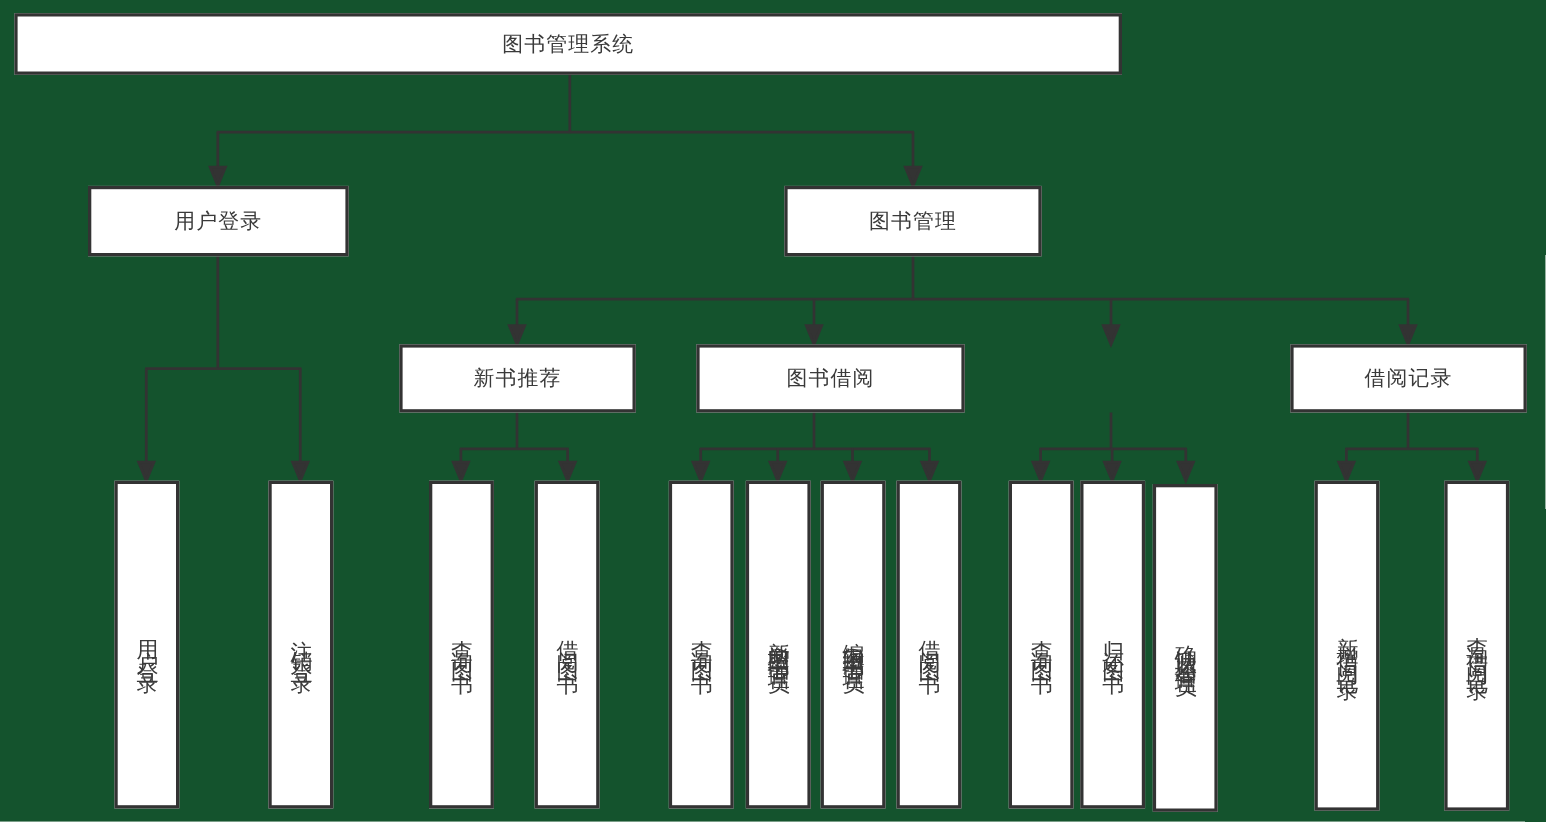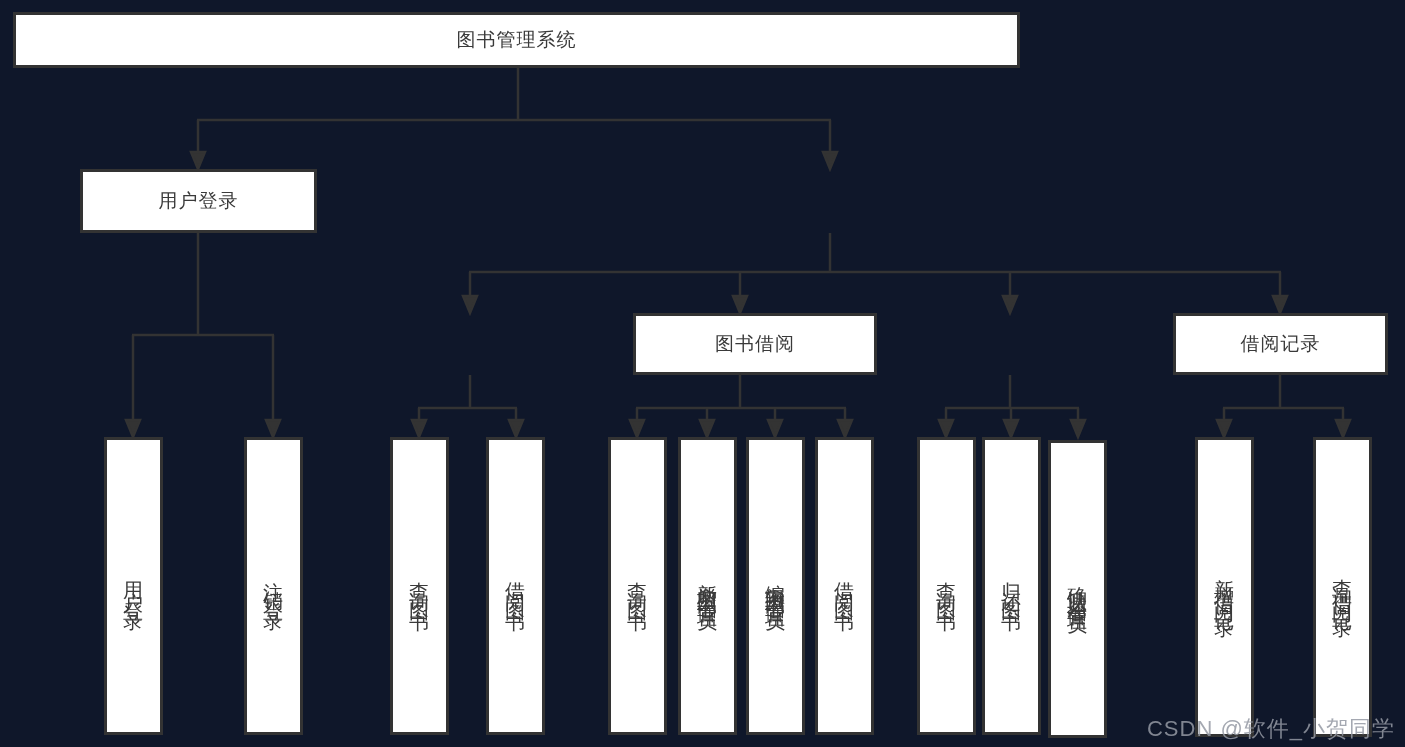--- a/index.html
+++ b/index.html
@@ -1,19 +1,19 @@
 <!DOCTYPE html>
 <html><head>
 <meta charset="utf-8">
 <style>
   html,body{margin:0;padding:0;background:#ffffff;}
   .stage{
     position:relative;
     width:1405px;height:747px;
-    background:#0f172a;
+    background:#14532d;
     font-family:"Liberation Sans","DejaVu Sans",sans-serif;
     overflow:hidden;
   }
   svg.wires{position:absolute;left:0;top:0;z-index:1;}
   .node{
     position:absolute;
     box-sizing:border-box;
     border:3px solid #333333;
     background:#ffffff;
     color:#3a3a3a;
@@ -122,21 +122,23 @@
         <polygon points="1217,420 1231,420 1224,437"></polygon>
         <line x1="1343" y1="408" x2="1343" y2="423"></line>
         <polygon points="1336,420 1350,420 1343,437"></polygon>
       </g>
     </g>
   </svg>
 
   <div class="node root-node" style="left:13px;top:12px;width:1007px;height:56px;">图书管理系统</div>
 
   <div class="node h-node" style="left:80px;top:169px;width:237px;height:64px;">用户登录</div>
+  <div class="node h-node" style="left:713px;top:169px;width:234px;height:64px;">图书管理</div>
 
+  <div class="node h-node" style="left:363px;top:313px;width:215px;height:62px;">新书推荐</div>
   <div class="node h-node" style="left:633px;top:313px;width:244px;height:62px;">图书借阅</div>
   <div class="node h-node" style="left:1173px;top:313px;width:215px;height:62px;">借阅记录</div>
 
   <div class="node v-node" style="left:104px;top:437px;width:59px;height:298px;">用户登录</div>
   <div class="node v-node" style="left:244px;top:437px;width:59px;height:298px;">注销登录</div>
 
   <div class="node v-node" style="left:390px;top:437px;width:59px;height:298px;">查询图书</div>
   <div class="node v-node" style="left:486px;top:437px;width:59px;height:298px;">借阅图书</div>
 
   <div class="node v-node" style="left:608px;top:437px;width:59px;height:298px;">查询图书</div>
@@ -144,14 +146,13 @@
   <div class="node v-node" style="left:746px;top:437px;width:59px;height:298px;letter-spacing:4px;">编辑图书（管理员）</div>
   <div class="node v-node" style="left:815px;top:437px;width:59px;height:298px;">借阅图书</div>
 
   <div class="node v-node" style="left:917px;top:437px;width:59px;height:298px;">查询图书</div>
   <div class="node v-node" style="left:982px;top:437px;width:59px;height:298px;">归还图书</div>
   <div class="node v-node" style="left:1048px;top:440px;width:59px;height:298px;letter-spacing:4px;">确认归还（管理员）</div>
 
   <div class="node v-node" style="left:1195px;top:437px;width:59px;height:300px;letter-spacing:8px;">新增借阅记录</div>
   <div class="node v-node" style="left:1313px;top:437px;width:59px;height:300px;letter-spacing:8px;">查询借阅记录</div>
 
-  <div class="watermark">CSDN @软件_小贺同学</div>
 </div>
 
 </body></html>

